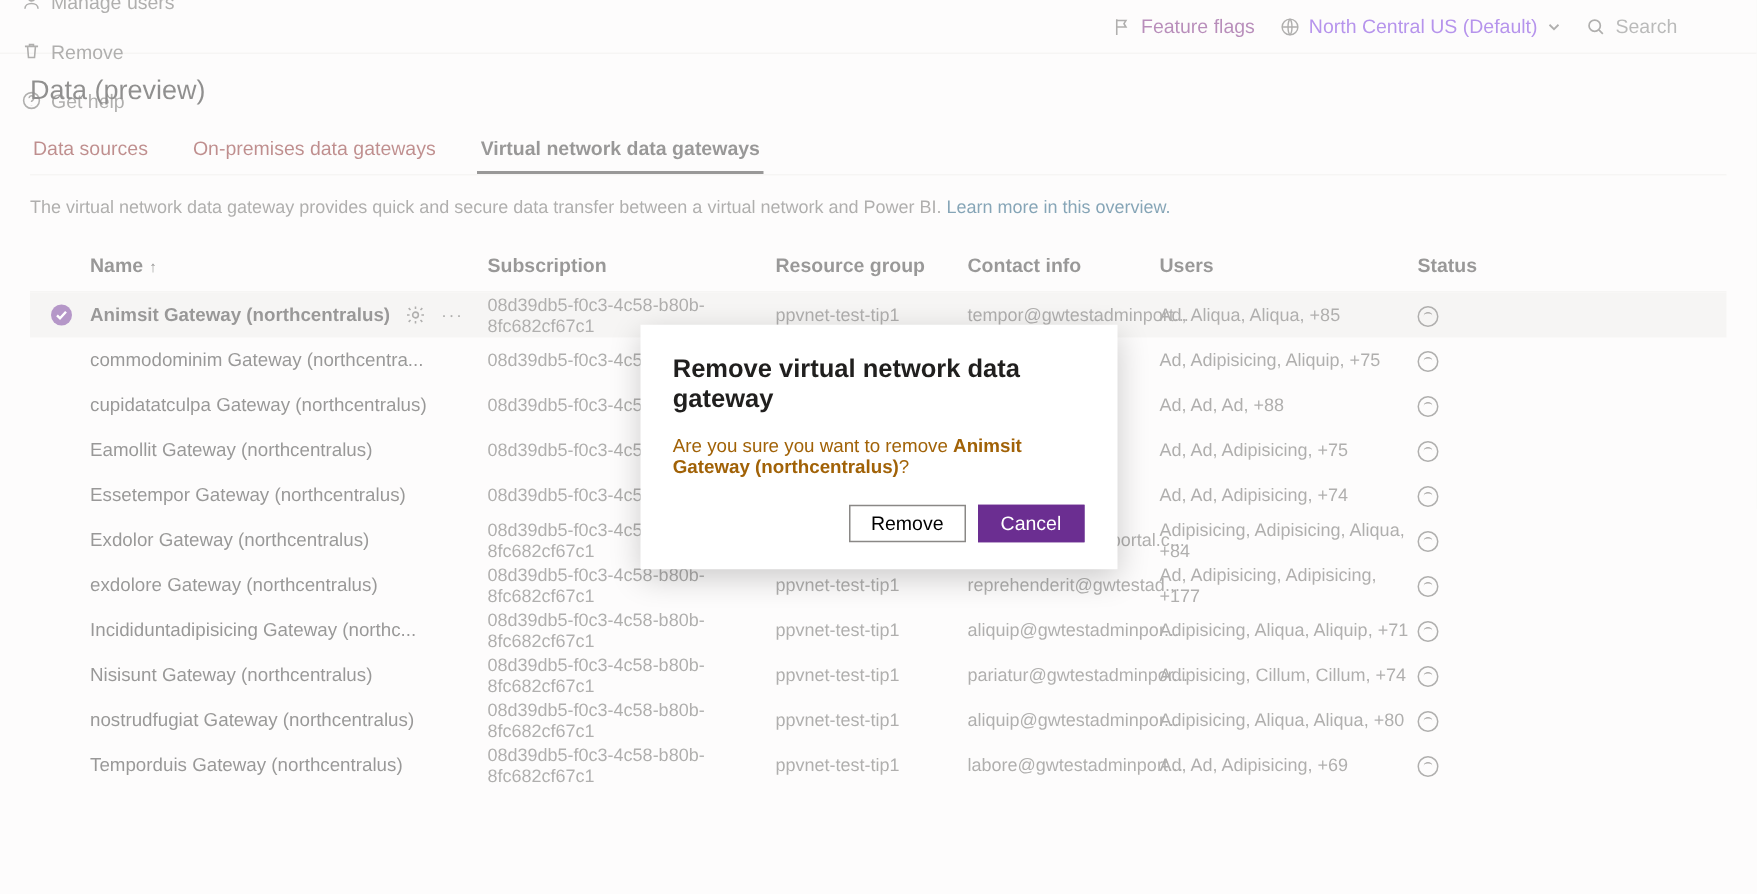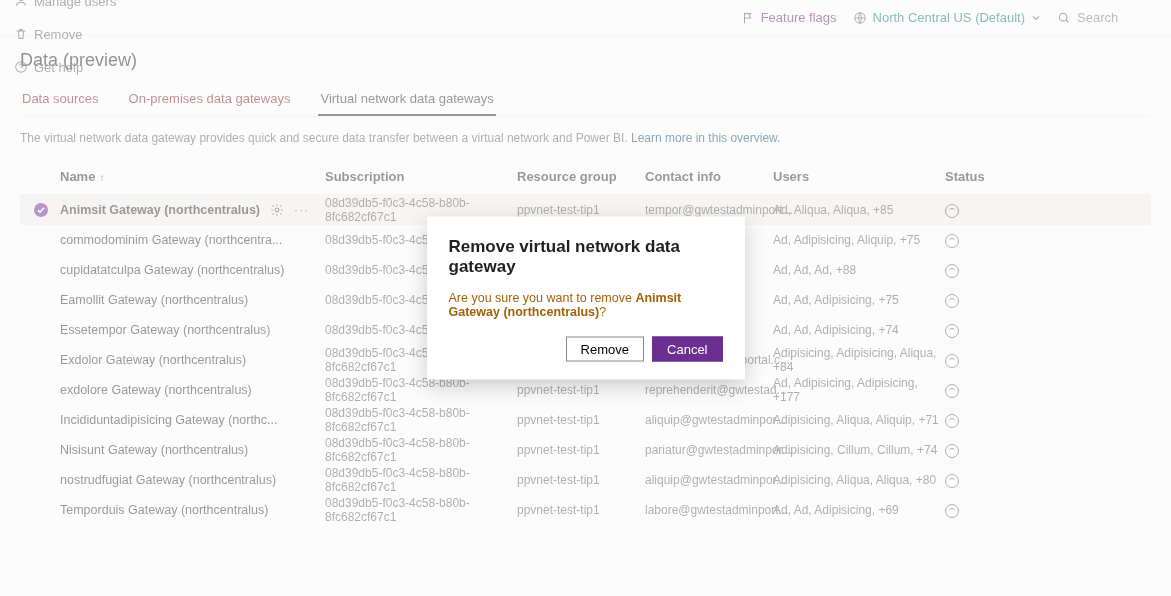--- a/index.html
+++ b/index.html
@@ -3,27 +3,27 @@
 <meta charset="utf-8">
 <style>
 * { box-sizing: border-box; margin: 0; padding: 0; }
 body { font-family: "Segoe UI", -apple-system, sans-serif; font-size: 13px; color: #323130; background: #faf9f8; width: 1171px; height: 596px; overflow: hidden; position: relative; }
 .topbar { display: flex; align-items: center; padding: 6px 14px; gap: 18px; border-bottom: 1px solid #edebe9; height: 36px; font-size: 13px; }
 .topbar .left { display: flex; gap: 18px; flex-direction: column; }
 .topbar .right { margin-left: auto; display: flex; align-items: center; gap: 16px; }
 .tb-item { display: inline-flex; align-items: center; gap: 6px; color: #605e5c; cursor: pointer; }
 .tb-item svg { width: 14px; height: 14px; }
 .flag-item { display:inline-flex; align-items:center; gap:6px; color:#701a75; cursor:pointer; }
-.region { display:inline-flex; align-items:center; gap:6px; color:#0f766e; cursor:pointer; }
+.region { display:inline-flex; align-items:center; gap:6px; color:#6d28d9; cursor:pointer; }
 .search-box { display:flex; align-items:center; gap:6px; color:#605e5c; }
 .main { padding: 14px 20px 0 20px; }
 .page-title { font-size: 18px; font-weight: 400; color: #201f1e; margin-bottom: 14px; }
 .tabs { display:flex; gap: 26px; border-bottom: 1px solid #edebe9; margin-bottom: 14px; }
 .tab { padding: 6px 2px 8px 2px; cursor:pointer; color:#7f1d1d; font-size:13px; }
-.tab.active { color:#323130; border-bottom: 2px solid #323130; font-weight:400; }
+.tab.active { color:#323130; border-bottom: 2px solid #323130; font-weight:700; }
 .desc { font-size:12px; color:#605e5c; margin-bottom: 14px; }
 .desc a { color:#0c4a6e; text-decoration:none; cursor:pointer; }
 .grid { width: 100%; }
 .grid-head { display:flex; padding: 10px 14px 10px 40px; font-size:13px; font-weight:600; color:#323130; border-bottom:1px solid #edebe9; }
 .grid-head .sort { font-size:10px; margin-left:4px; }
 .row { display:flex; align-items:center; padding: 6px 14px 6px 40px; height: 30px; font-size:12px; color:#605e5c; border-bottom: 1px solid transparent; position:relative; }
 .row.selected { background:#edebe9; }
 .row .chk { position:absolute; left:14px; width:14px; height:14px; border-radius:50%; background:#6b2e91; display:flex; align-items:center; justify-content:center; }
 .row .chk svg { width:10px; height:10px; }
 .row .name { font-size:12.5px; color:#323130; }

